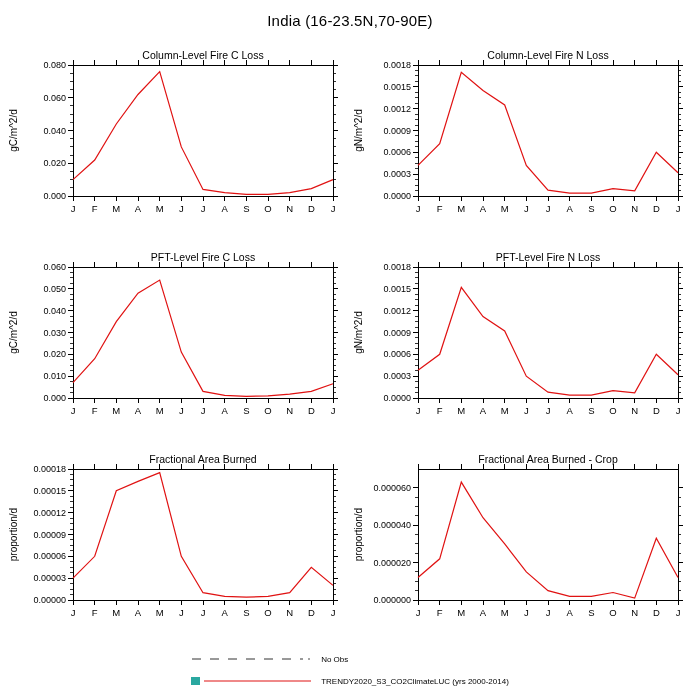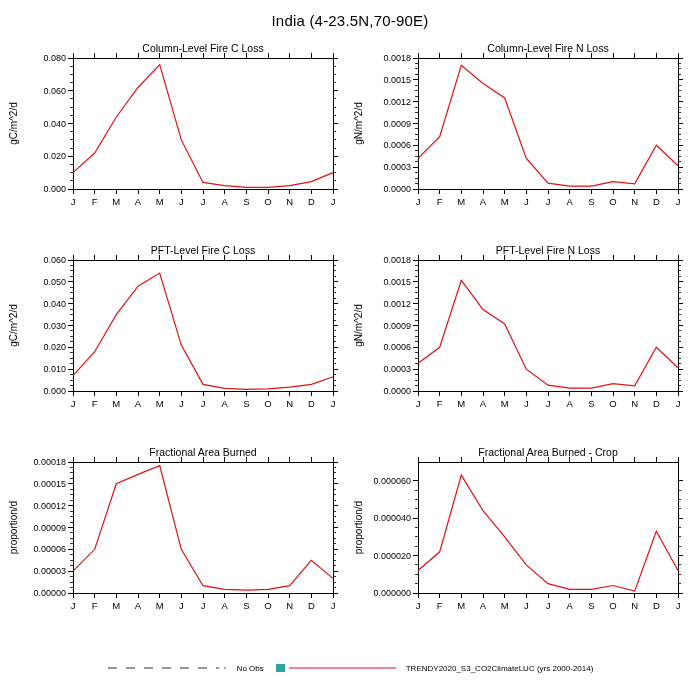--- a/index.html
+++ b/index.html
@@ -1,29 +1,29 @@
 <!DOCTYPE html>
 <html><head>
 <meta charset="utf-8">
 <style>
   html,body{margin:0;padding:0;background:#ffffff;}
   body{width:700px;height:700px;font-family:"Liberation Sans",sans-serif;color:#000;overflow:hidden;}
   .fig-title{text-align:center;font-size:15px;padding-top:12px;letter-spacing:.2px;}
-  .grid{display:grid;grid-template-columns:345px 345px;justify-content:center;row-gap:24px;margin-top:12px;}
+  .grid{display:grid;grid-template-columns:345px 345px;justify-content:center;row-gap:24px;margin-top:19px;}
   .panel{width:340px;height:178px;}
   svg text{font-family:"Liberation Sans",sans-serif;fill:#000;}
-  .legend{width:-moz-fit-content;width:fit-content;margin:40px auto 0;display:flex;flex-direction:row;gap:12px;}
+  .legend{width:-moz-fit-content;width:fit-content;margin:24px auto 0;display:flex;flex-direction:column;gap:12px;}
   .legend-row{display:flex;align-items:center;gap:8px;font-size:8px;white-space:nowrap;}
   .legend-row svg{display:block;}
 </style>
 </head>
 <body>
 
 <div class="page">
-  <div class="fig-title">India (4-23.5N,70-90E)</div>
+  <div class="fig-title">India (16-23.5N,70-90E)</div>
 
   <div class="grid">
       <div class="panel"><svg width="340" height="178" viewBox="0 0 340 178">
           <rect x="68" y="17" width="260" height="131" fill="none" stroke="#000000" stroke-width="1" shape-rendering="crispEdges"></rect>
           <text x="198" y="11" text-anchor="middle" font-size="10.5">Column-Level Fire C Loss</text>
           <text x="12" y="82.5" text-anchor="middle" font-size="10" transform="rotate(-90 12 82.5)">gC/m^2/d</text>
           <line x1="63" y1="148" x2="68" y2="148" stroke="#000000" stroke-width="1" shape-rendering="crispEdges"></line>
           <line x1="328" y1="148" x2="333" y2="148" stroke="#000000" stroke-width="1" shape-rendering="crispEdges"></line>
           <text x="61" y="151" text-anchor="end" font-size="9">0.000</text>
           <line x1="63" y1="115.25" x2="68" y2="115.25" stroke="#000000" stroke-width="1" shape-rendering="crispEdges"></line>

